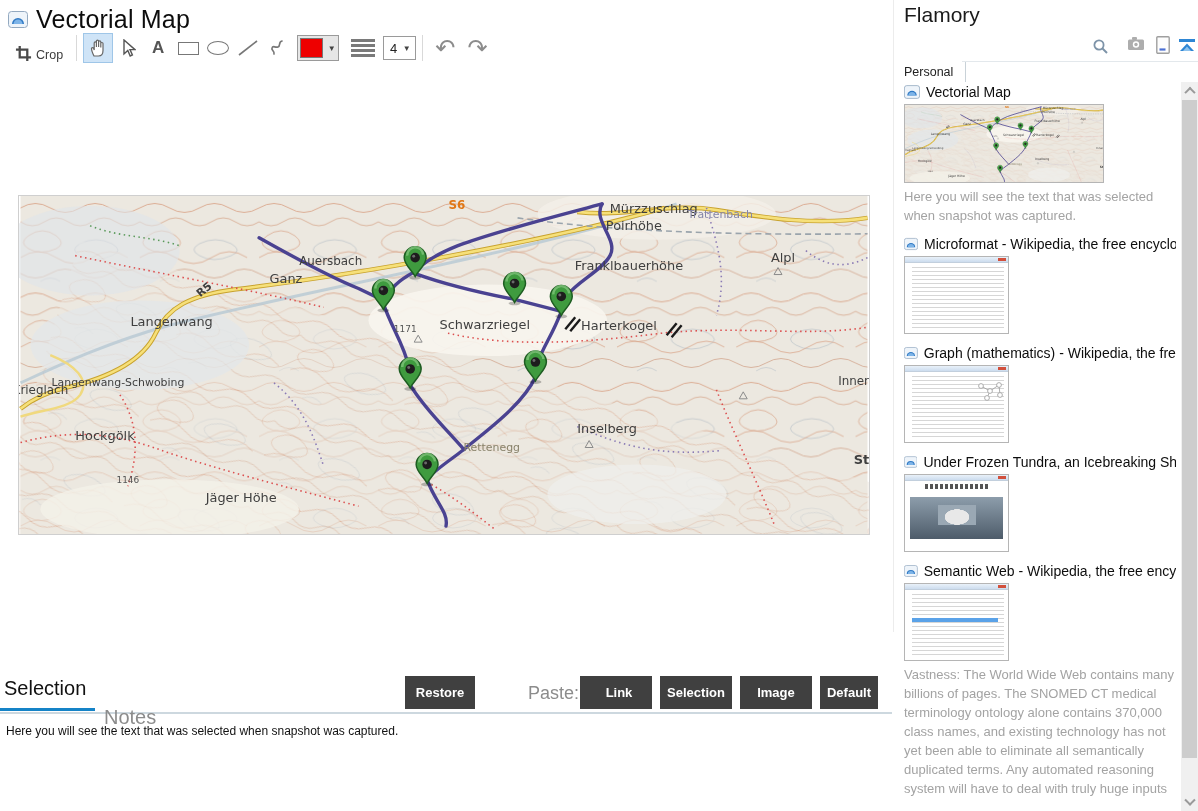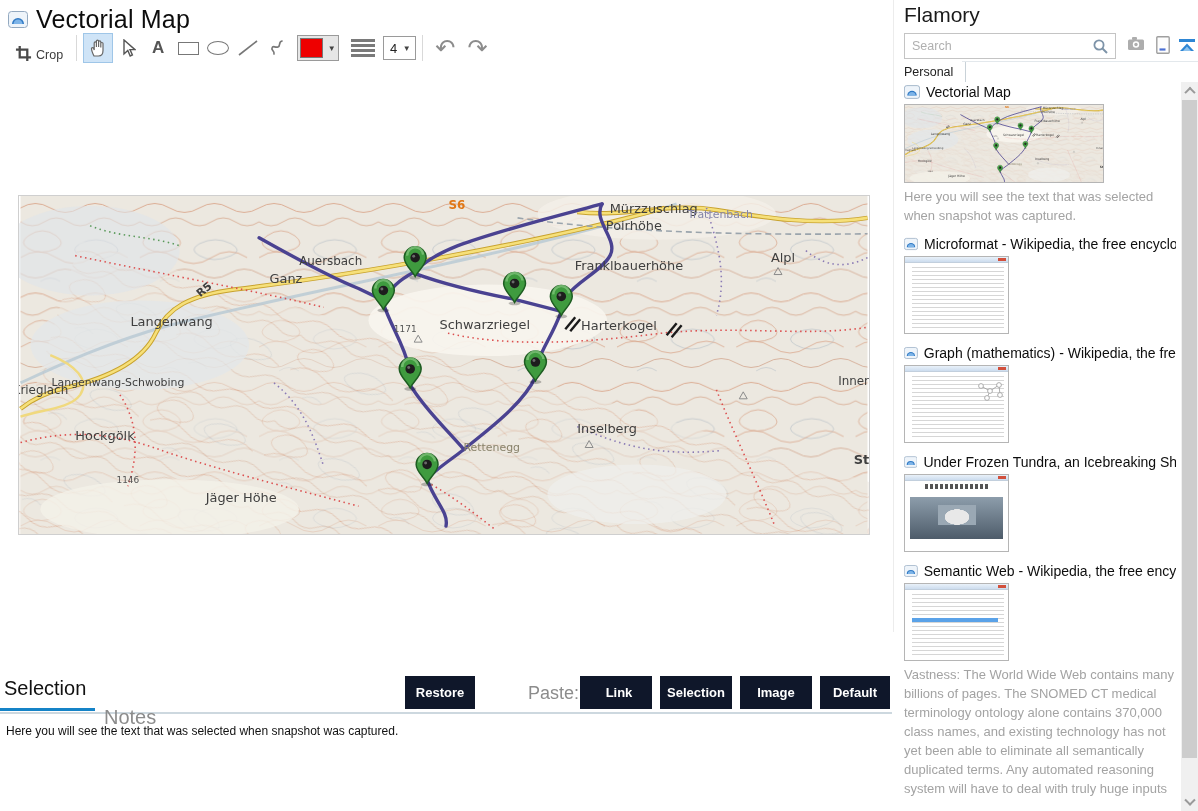--- a/index.html
+++ b/index.html
@@ -36,21 +36,21 @@
   #map-wrap { position:absolute; left:18px; top:195px; width:852px; height:340px; border:1px solid #cfcfcf; }
   #map-wrap svg { display:block; }
 
   
   #bottom-panel { position:absolute; left:0; top:675px; width:892px; }
   #tabs-row { position:absolute; left:0; top:0; width:892px; height:39px; border-bottom:2px solid #cdd8df; }
   .btab { position:absolute; top:2px; font-size:20px; }
   #tab-selection { left:4px; color:#111; }
   #tab-selection::after { content:""; position:absolute; left:-4px; bottom:-11px; width:95px; height:3px; background:#1583c7; }
   #tab-notes { left:104px; color:#8c8c8c;margin-top:29px; }
-  .blue-btn { position:absolute; top:1px; height:33px; background:#0f172a; color:#fff; font-size:13px; font-weight:bold;
+  .blue-btn { position:absolute; top:1px; height:33px; background:#404040; color:#fff; font-size:13px; font-weight:bold;
               border:none; display:flex; align-items:center; justify-content:center; cursor:default; }
   #paste-label { position:absolute; left:528px; top:8px; font-size:18px; color:#8c8c8c; }
   #selection-text { position:absolute; left:6px; top:49px; font-size:12px; color:#111; }
 
   
   #sidebar { position:absolute; left:893px; top:0; width:305px; height:632px; background:#fff; border-left:1px solid #ececec; }
   #sb-title { position:absolute; left:10px; top:3px; font-size:21px; color:#1a1a1a; }
   #sb-search { position:absolute; left:10px; top:33px; width:212px; height:26px; border:1px solid #c4c4c4;
                font-size:12.5px; color:#444; padding:0 26px 0 7px; outline:none; }
   #sb-search::placeholder { color:#b0b0b0; }
@@ -317,30 +317,29 @@
 
   <div id="bottom-panel">
     <div id="tabs-row">
       <span id="tab-selection" class="btab">Selection</span>
       <span id="tab-notes" class="btab">Notes</span>
       <button class="blue-btn" style="left:405px;width:70px;">Restore</button>
       <span id="paste-label">Paste:</span>
       <button class="blue-btn" style="left:580px;width:72px;padding-left:6px;">Link</button>
       <button class="blue-btn" style="left:660px;width:72px;">Selection</button>
       <button class="blue-btn" style="left:740px;width:72px;">Image</button>
-      <button class="blue-btn" style="left:820px;width:70px;">Default</button>
+      <button class="blue-btn" style="left:820px;width:58px;">Default</button>
     </div>
     <div id="selection-text">Here you will see the text that was selected when snapshot was captured.</div>
   </div>
 </div>
 
 <div id="sidebar">
   <div id="sb-title">Flamory</div>
 
-  <input id="sb-search" type="text" placeholder="Search" style="">
   <svg id="sb-search-icon" width="17" height="17" viewBox="0 0 17 17">
     <circle cx="7" cy="7" r="4.6" fill="none" stroke="#7d93a8" stroke-width="1.8"></circle>
     <line x1="10.5" y1="10.5" x2="15" y2="15" stroke="#7d93a8" stroke-width="2"></line>
   </svg>
 
   <svg class="sb-tool-icon" style="left:233px" width="18" height="15" viewBox="0 0 18 15">
     <rect x="1" y="3.5" width="16" height="10.5" rx="1.5" fill="#adadad"></rect>
     <rect x="5" y="1" width="5" height="3" rx="1" fill="#adadad"></rect>
     <circle cx="9" cy="8.5" r="3.2" fill="#fff"></circle>
     <circle cx="9" cy="8.5" r="1.7" fill="#adadad"></circle>

